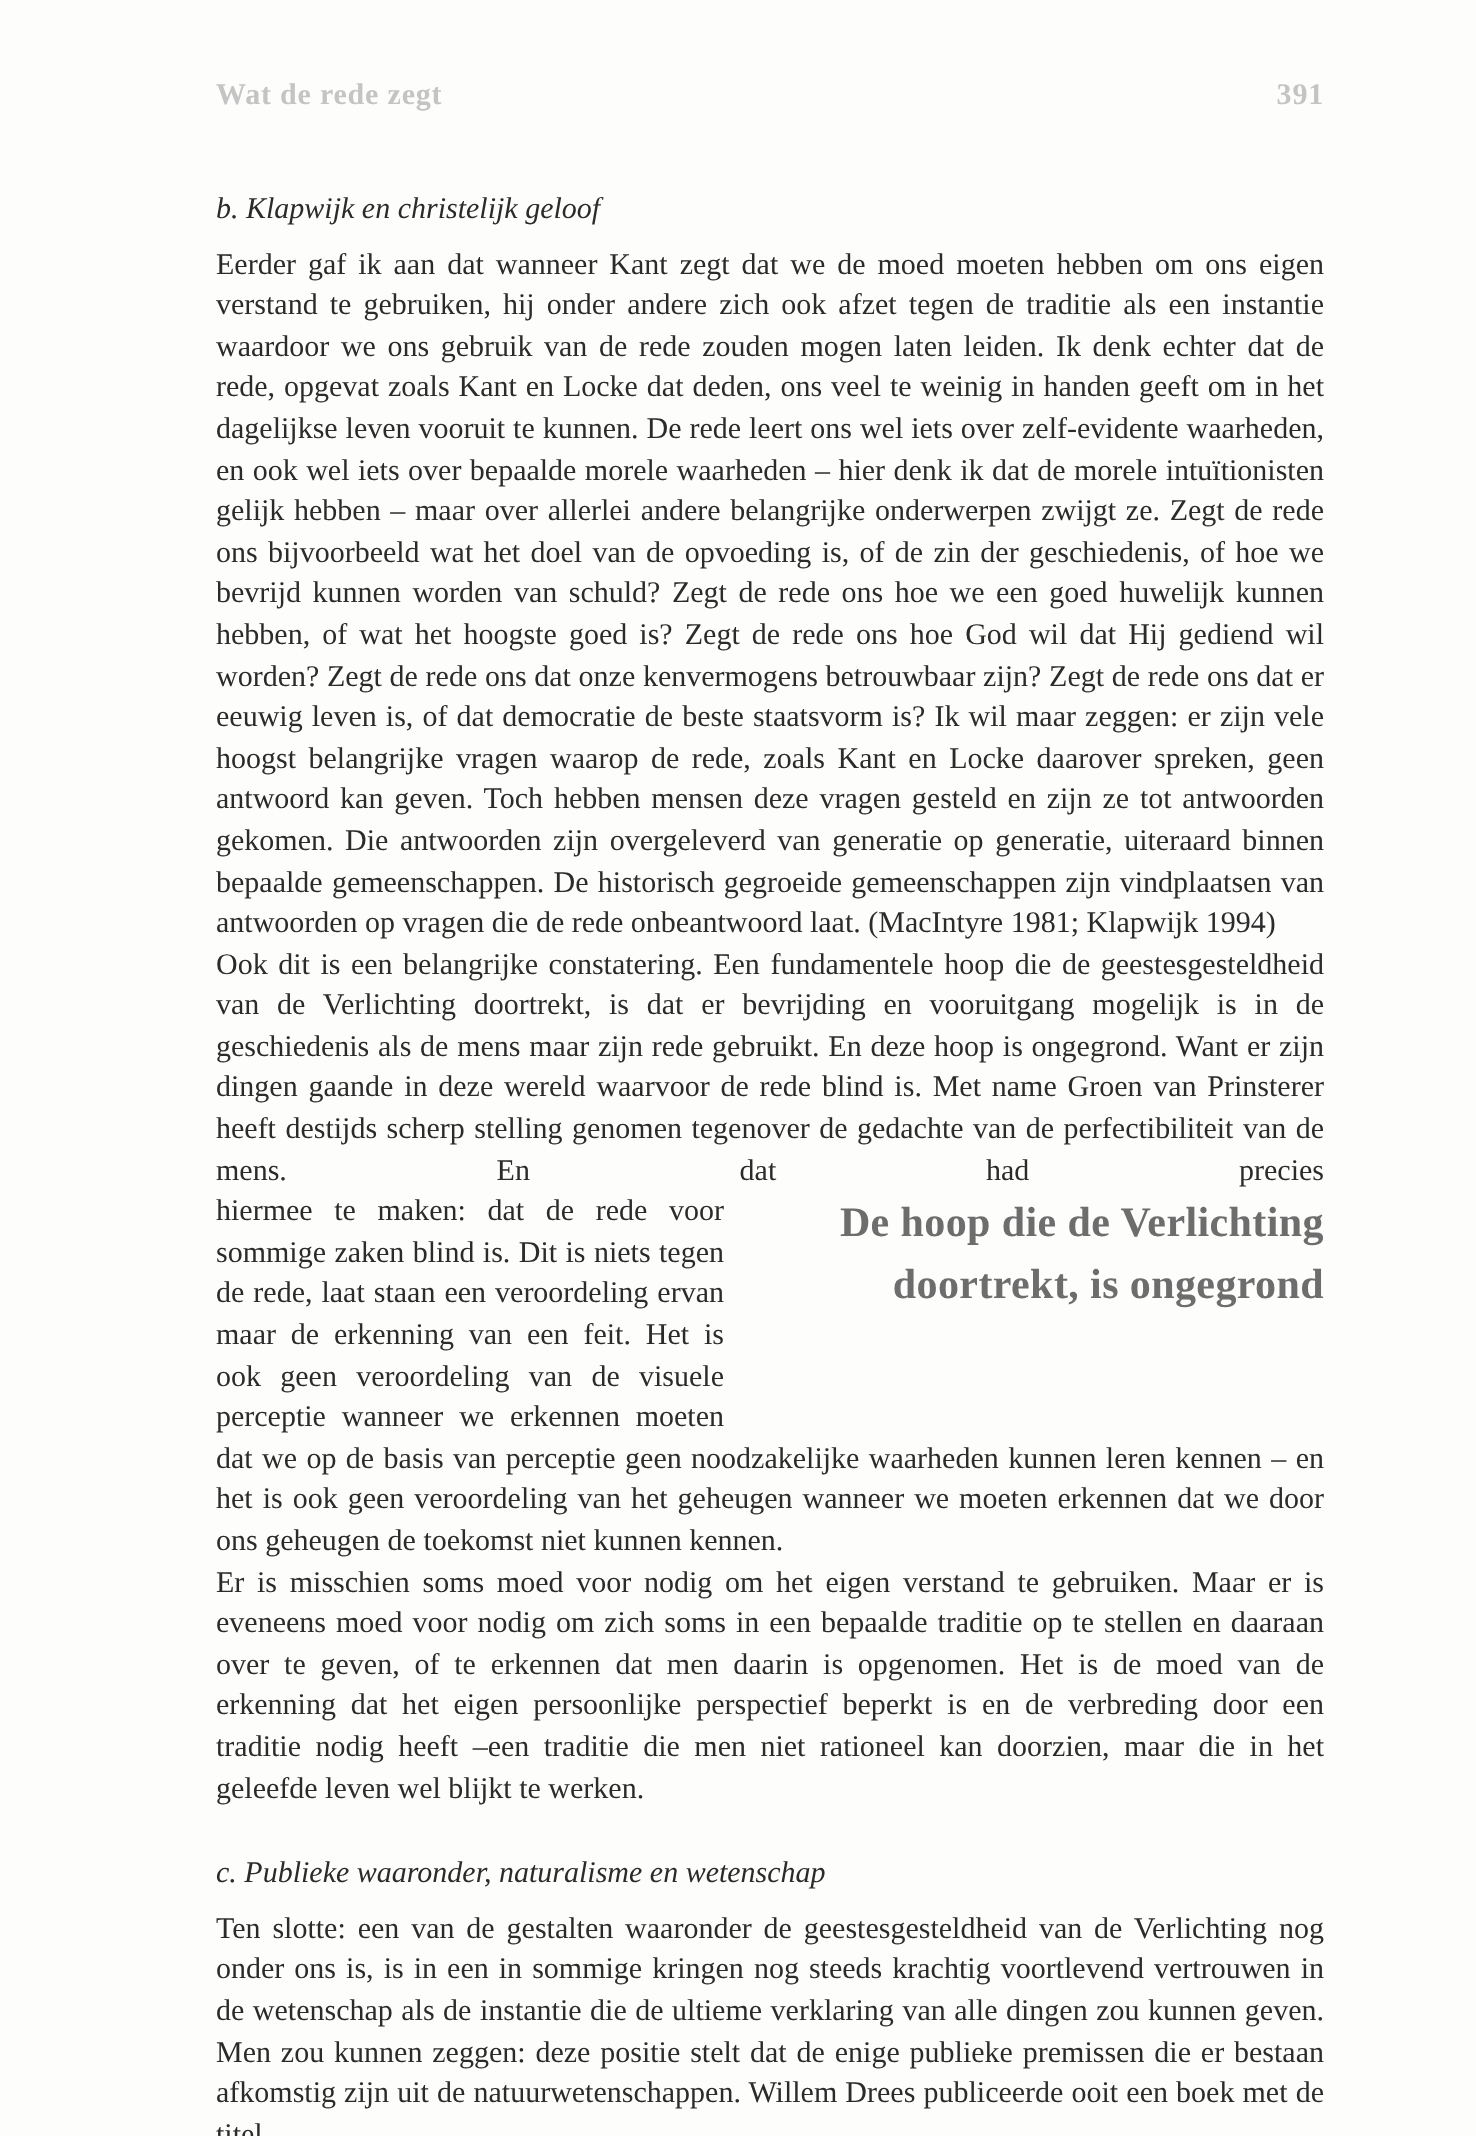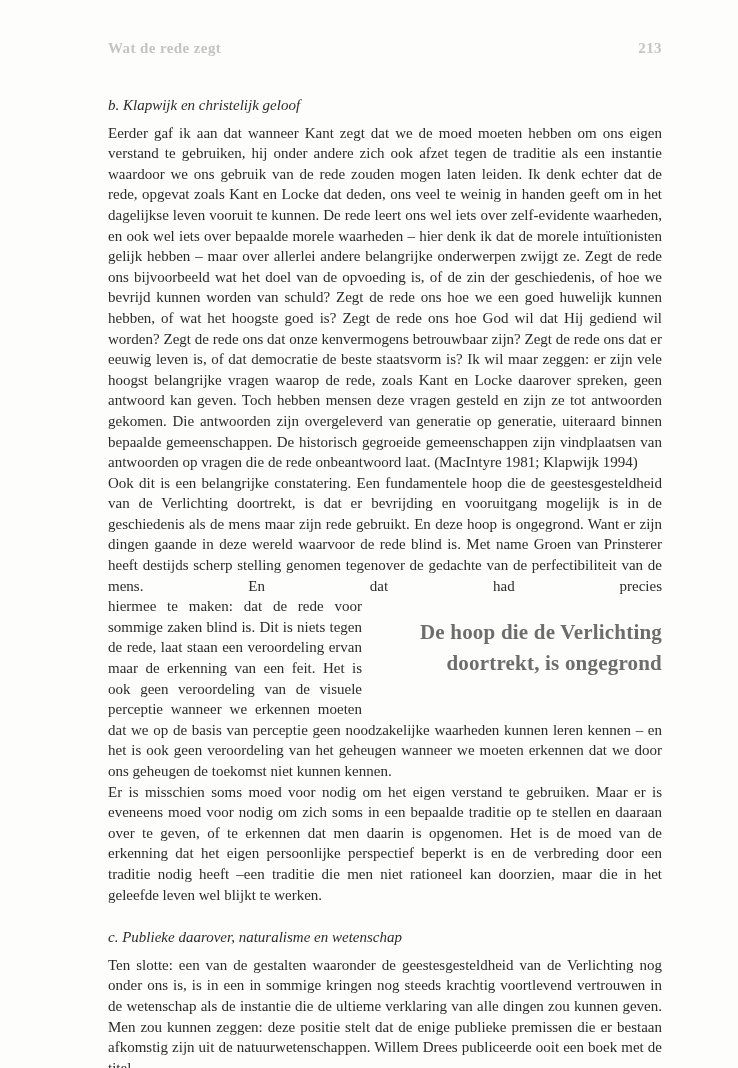--- a/index.html
+++ b/index.html
@@ -59,58 +59,58 @@
     text-align-last: justify;
   }
   .wrap-block {
     margin: 0;
   }
   .pull-quote {
     float: right;
     width: 300px;
     height: 103px;
     display: flex;
-    align-items: center;
+    align-items: flex-start;
     justify-content: flex-end;
   }
   .pull-quote-text {
     display: block;
     text-align: right;
     font-weight: bold;
     color: #6d6d6d;
     font-size: 21px;
     line-height: 31px;
     letter-spacing: 0.2px;
   }
 </style>
 </head>
 <body>
 
 <div class="page">
 
   <header class="running-header">
     <span>Wat de rede zegt</span>
-    <span>213</span>
+    <span>391</span>
   </header>
 
   <main class="content">
 
     <h2 class="section-heading">b. Klapwijk en christelijk geloof</h2>
 
     <p class="body-para">Eerder gaf ik aan dat wanneer Kant zegt dat we de moed moeten hebben om ons eigen verstand te gebruiken, hij onder andere zich ook afzet tegen de traditie als een instantie waardoor we ons gebruik van de rede zouden mogen laten leiden. Ik denk echter dat de rede, opgevat zoals Kant en Locke dat deden, ons veel te weinig in handen geeft om in het dagelijkse leven vooruit te kunnen. De rede leert ons wel iets over zelf-evidente waarheden, en ook wel iets over bepaalde morele waarheden – hier denk ik dat de morele intuïtionisten gelijk hebben – maar over allerlei andere belangrijke onderwerpen zwijgt ze. Zegt de rede ons bijvoorbeeld wat het doel van de opvoeding is, of de zin der geschiedenis, of hoe we bevrijd kunnen worden van schuld? Zegt de rede ons hoe we een goed huwelijk kunnen hebben, of wat het hoogste goed is? Zegt de rede ons hoe God wil dat Hij gediend wil worden? Zegt de rede ons dat onze kenvermogens betrouwbaar zijn? Zegt de rede ons dat er eeuwig leven is, of dat democratie de beste staatsvorm is? Ik wil maar zeggen: er zijn vele hoogst belangrijke vragen waarop de rede, zoals Kant en Locke daarover spreken, geen antwoord kan geven. Toch hebben mensen deze vragen gesteld en zijn ze tot antwoorden gekomen. Die antwoorden zijn overgeleverd van generatie op generatie, uiteraard binnen bepaalde gemeenschappen. De historisch gegroeide gemeenschappen zijn vindplaatsen van antwoorden op vragen die de rede onbeantwoord laat. (MacIntyre 1981; Klapwijk 1994)</p>
 
     <p class="body-para justify-continues">Ook dit is een belangrijke constatering. Een fundamentele hoop die de geestesgesteldheid van de Verlichting doortrekt, is dat er bevrijding en vooruitgang mogelijk is in de geschiedenis als de mens maar zijn rede gebruikt. En deze hoop is ongegrond. Want er zijn dingen gaande in deze wereld waarvoor de rede blind is. Met name Groen van Prinsterer heeft destijds scherp stelling genomen tegenover de gedachte van de perfectibiliteit van de mens. En dat had precies</p>
 
     <div class="body-para wrap-block">
       <aside class="pull-quote">
         <span class="pull-quote-text">De hoop die de Verlichting doortrekt, is ongegrond</span>
       </aside>
       <span>hiermee te maken: dat de rede voor sommige zaken blind is. Dit is niets tegen de rede, laat staan een veroordeling ervan maar de erkenning van een feit. Het is ook geen veroordeling van de visuele perceptie wanneer we erkennen moeten dat we op de basis van perceptie geen noodzakelijke waarheden kunnen leren kennen – en het is ook geen veroordeling van het geheugen wanneer we moeten erkennen dat we door ons geheugen de toekomst niet kunnen kennen.</span>
     </div>
 
     <p class="body-para">Er is misschien soms moed voor nodig om het eigen verstand te gebruiken. Maar er is eveneens moed voor nodig om zich soms in een bepaalde traditie op te stellen en daaraan over te geven, of te erkennen dat men daarin is opgenomen. Het is de moed van de erkenning dat het eigen persoonlijke perspectief beperkt is en de verbreding door een traditie nodig heeft –een traditie die men niet rationeel kan doorzien, maar die in het geleefde leven wel blijkt te werken.</p>
 
-    <h2 class="section-heading second">c. Publieke daarover, naturalisme en wetenschap</h2>
+    <h2 class="section-heading second">c. Publieke waaronder, naturalisme en wetenschap</h2>
 
     <p class="body-para">Ten slotte: een van de gestalten waaronder de geestesgesteldheid van de Verlichting nog onder ons is, is in een in sommige kringen nog steeds krachtig voortlevend vertrouwen in de wetenschap als de instantie die de ultieme verklaring van alle dingen zou kunnen geven. Men zou kunnen zeggen: deze positie stelt dat de enige publieke premissen die er bestaan afkomstig zijn uit de natuurwetenschappen. Willem Drees publiceerde ooit een boek met de titel</p>
 
   </main>
 </div>
 
 </body></html>

